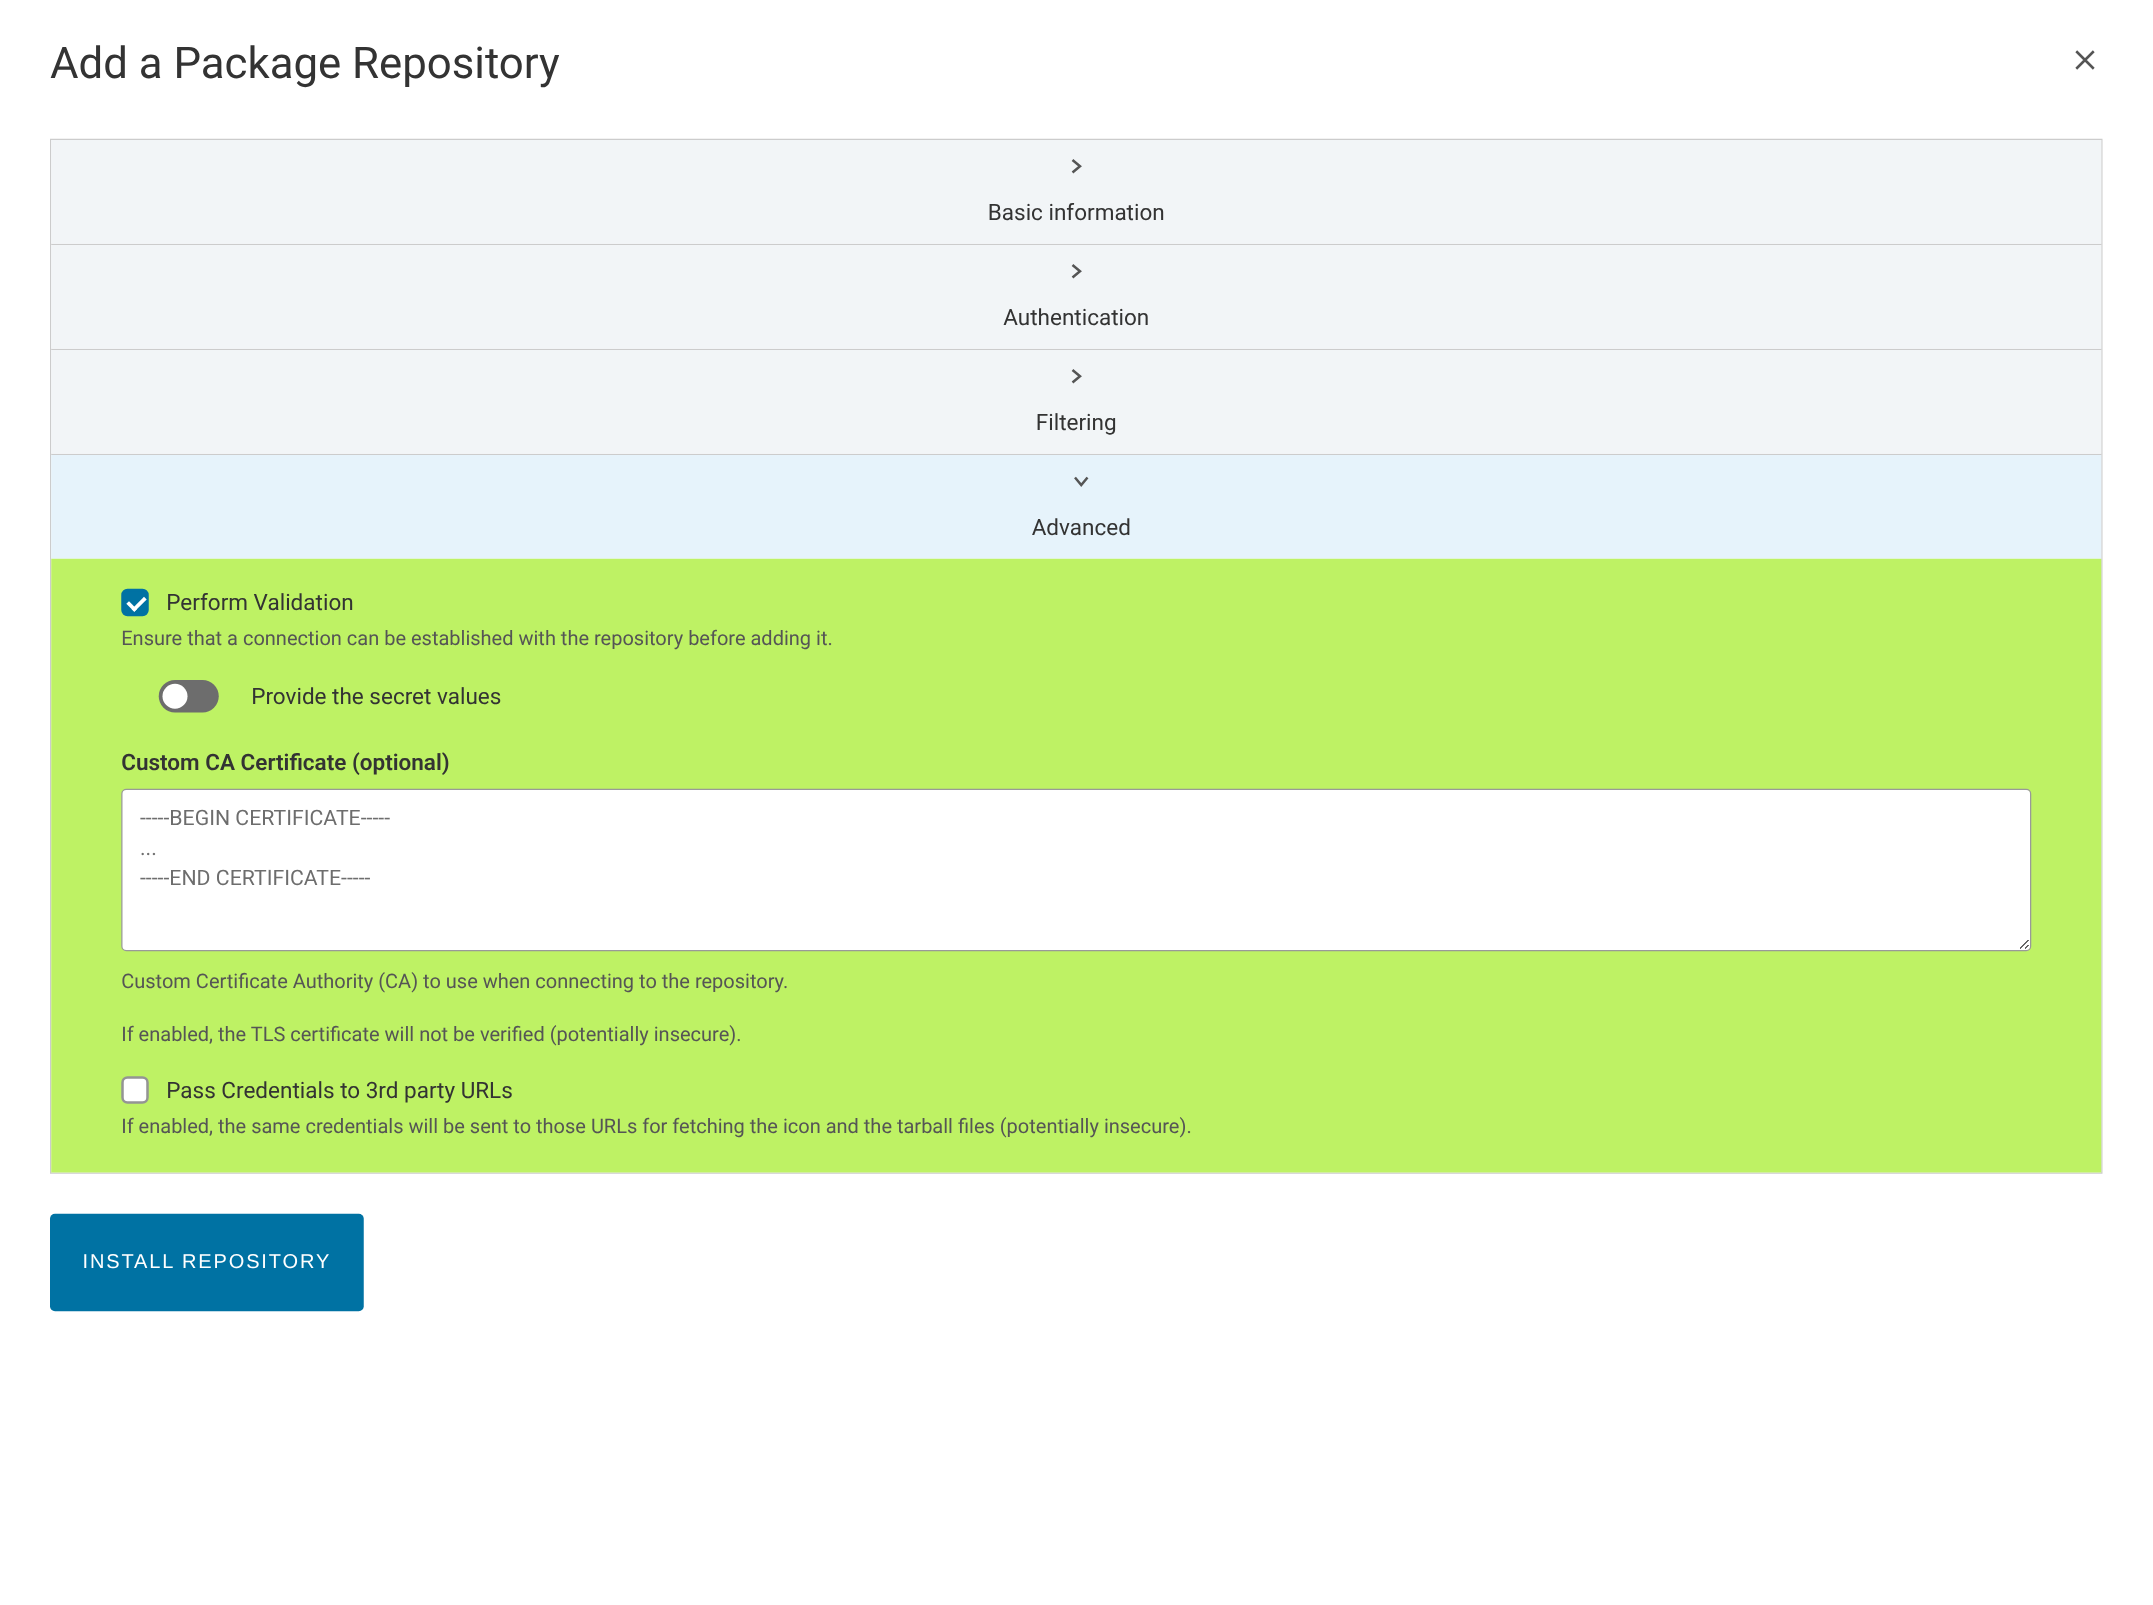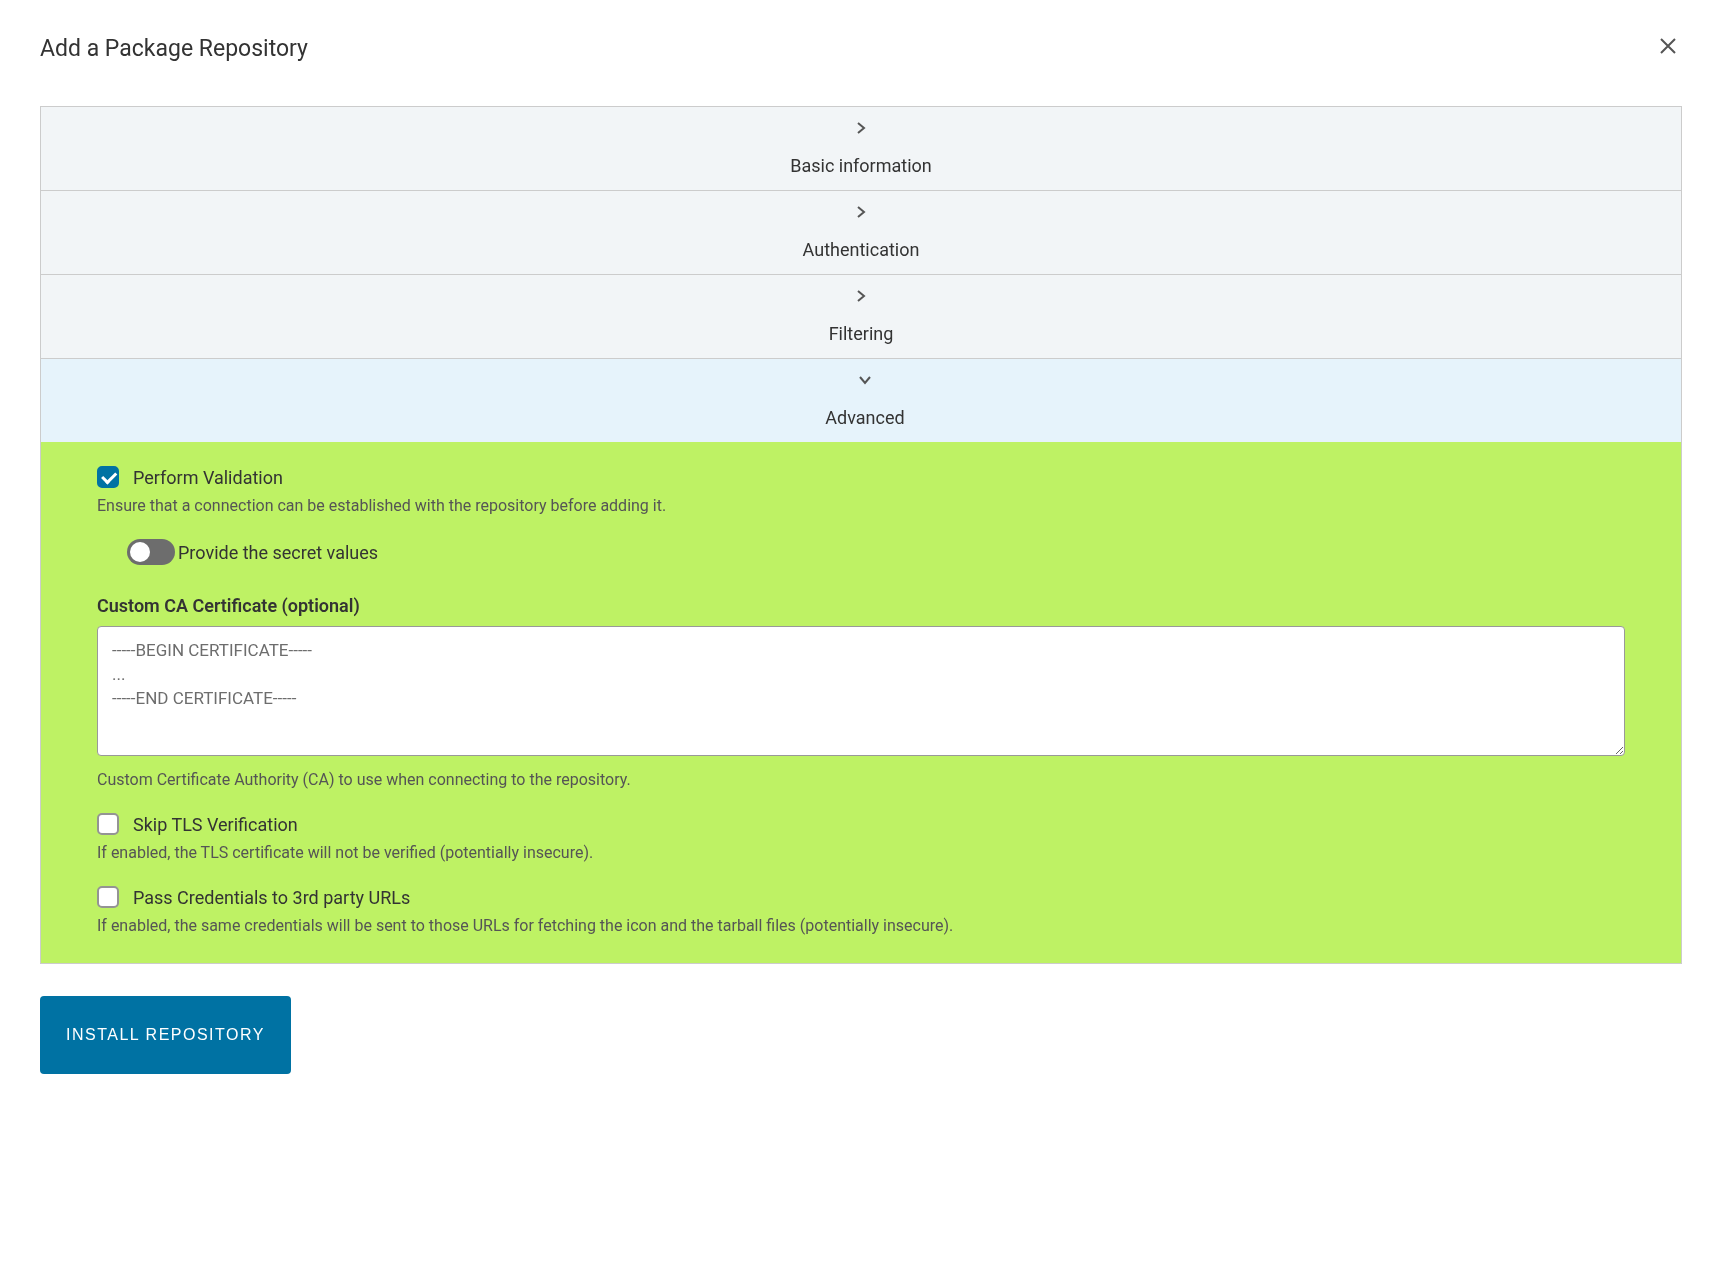--- a/index.html
+++ b/index.html
@@ -9,21 +9,21 @@
       color: #333333;
       padding: 30px 40px;
     }
     .modal-header {
       display: flex;
       justify-content: space-between;
       align-items: center;
       margin-bottom: 40px;
     }
     .modal-title {
-      font-size: 23px;
+      font-size: 35px;
       font-weight: 400;
       color: #333333;
     }
     .close-btn {
       cursor: pointer;
       font-size: 24px;
       color: #666;
       background: none;
       border: none;
       padding: 4px;
@@ -93,21 +93,21 @@
       color: #333333;
     }
     .help-text {
       font-size: 16px;
       color: #555555;
       margin-top: 2px;
     }
     .toggle-row {
       display: flex;
       align-items: center;
-      gap: 3px;
+      gap: 26px;
       margin-left: 30px;
       margin-top: 24px;
       margin-bottom: 30px;
     }
     .toggle {
       width: 48px;
       height: 26px;
       border-radius: 13px;
       background: #6d6d6d;
       position: relative;
@@ -237,24 +237,20 @@
 
       <div class="form-row">
         <label class="field-label">Custom CA Certificate (optional)</label>
         <textarea class="textarea" placeholder="-----BEGIN CERTIFICATE-----
 ...
 -----END CERTIFICATE-----" style=""></textarea>
         <div class="help-text" style="margin-top:10px">Custom Certificate Authority (CA) to use when connecting to the repository.</div>
       </div>
 
       <div class="form-row">
-        <div class="checkbox-row">
-          <div class="checkbox"></div>
-          <span class="checkbox-label">Skip TLS Verification</span>
-        </div>
         <div class="help-text">If enabled, the TLS certificate will not be verified (potentially insecure).</div>
       </div>
 
       <div class="form-row" style="margin-bottom:0">
         <div class="checkbox-row">
           <div class="checkbox"></div>
           <span class="checkbox-label">Pass Credentials to 3rd party URLs</span>
         </div>
         <div class="help-text">If enabled, the same credentials will be sent to those URLs for fetching the icon and the tarball files (potentially insecure).</div>
       </div>

